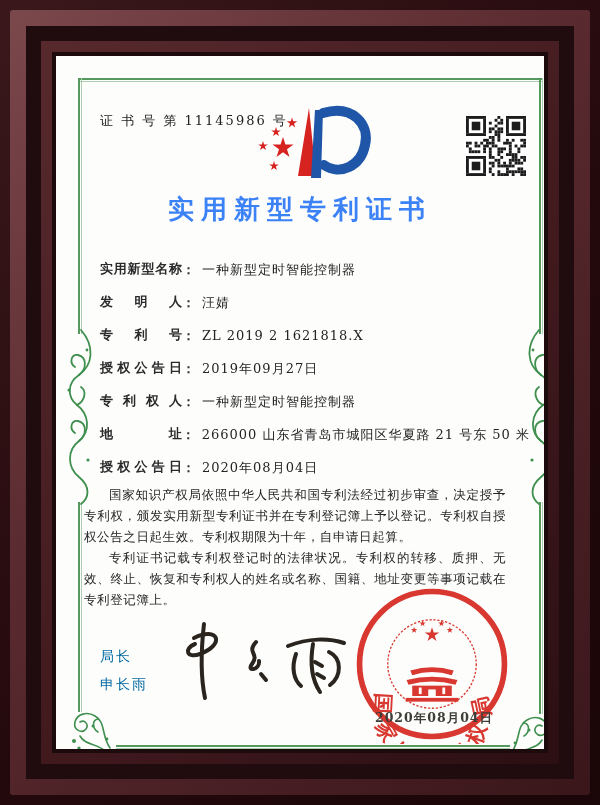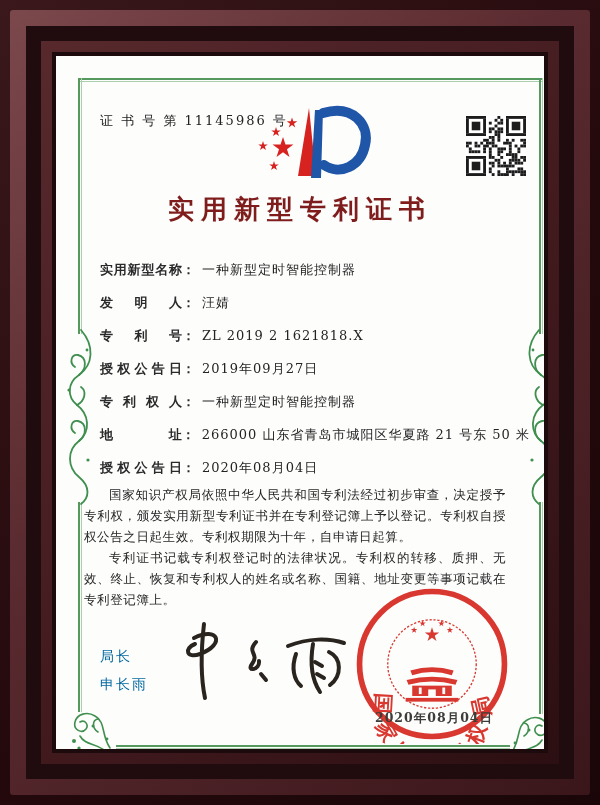--- a/index.html
+++ b/index.html
@@ -16,24 +16,24 @@
   .f5{width:100%;height:100%;box-sizing:border-box;padding:4px;background:#1d0a0c;}
   .paper{position:relative;width:100%;height:100%;background:#fdfdfc;overflow:hidden;}
   
   .glh{position:absolute;height:1px;border-top:2px solid #55995f;border-bottom:1px solid #a9cfae;}
   .glv{position:absolute;width:1px;border-left:2px solid #55995f;border-right:1px solid #a9cfae;}
   
   .certno{position:absolute;left:44px;top:56px;font-size:13px;letter-spacing:2px;color:#232323;}
   .logo{position:absolute;left:190px;top:44px;}
   .qr{position:absolute;left:410px;top:60px;}
   .title{position:absolute;left:0;top:136px;width:100%;text-align:center;
-         font-size:26px;font-weight:bold;letter-spacing:7px;color:#7f1d1d;}
+         font-size:26px;font-weight:bold;letter-spacing:7px;color:#3b82f6;}
   .fields{position:absolute;left:44px;top:204px;width:430px;font-size:13px;color:#242424;}
   .frow{display:flex;margin-bottom:14px;line-height:19px;white-space:nowrap;}
-  .flabel{display:inline-block;width:82px;text-align:justify;text-align-last:justify;font-weight:bold;color:#2a2a2a;}
+  .flabel{display:inline-block;width:82px;text-align:justify;text-align-last:justify;font-weight:bold;color:#2a2a2a;font-family:Liberation Mono, monospace;}
   .fcolon{font-weight:bold;color:#2a2a2a;}
   .fvalue{margin-left:7px;letter-spacing:1px;}
   .grant2{margin-left:20px;}
   .paras{position:absolute;left:28px;top:428px;width:422px;font-size:12.5px;line-height:1.68;
          color:#262626;letter-spacing:0.6px;text-align:justify;}
   .paras p{margin:0;text-indent:2em;}
   .signer{position:absolute;left:44px;top:586px;font-size:14px;line-height:2.0;color:#0369a1;letter-spacing:2px;}
   .sig{position:absolute;left:108px;top:560px;}
   .seal{position:absolute;left:296px;top:528px;}
   .sealdate{position:absolute;left:300px;top:654px;width:156px;text-align:center;

